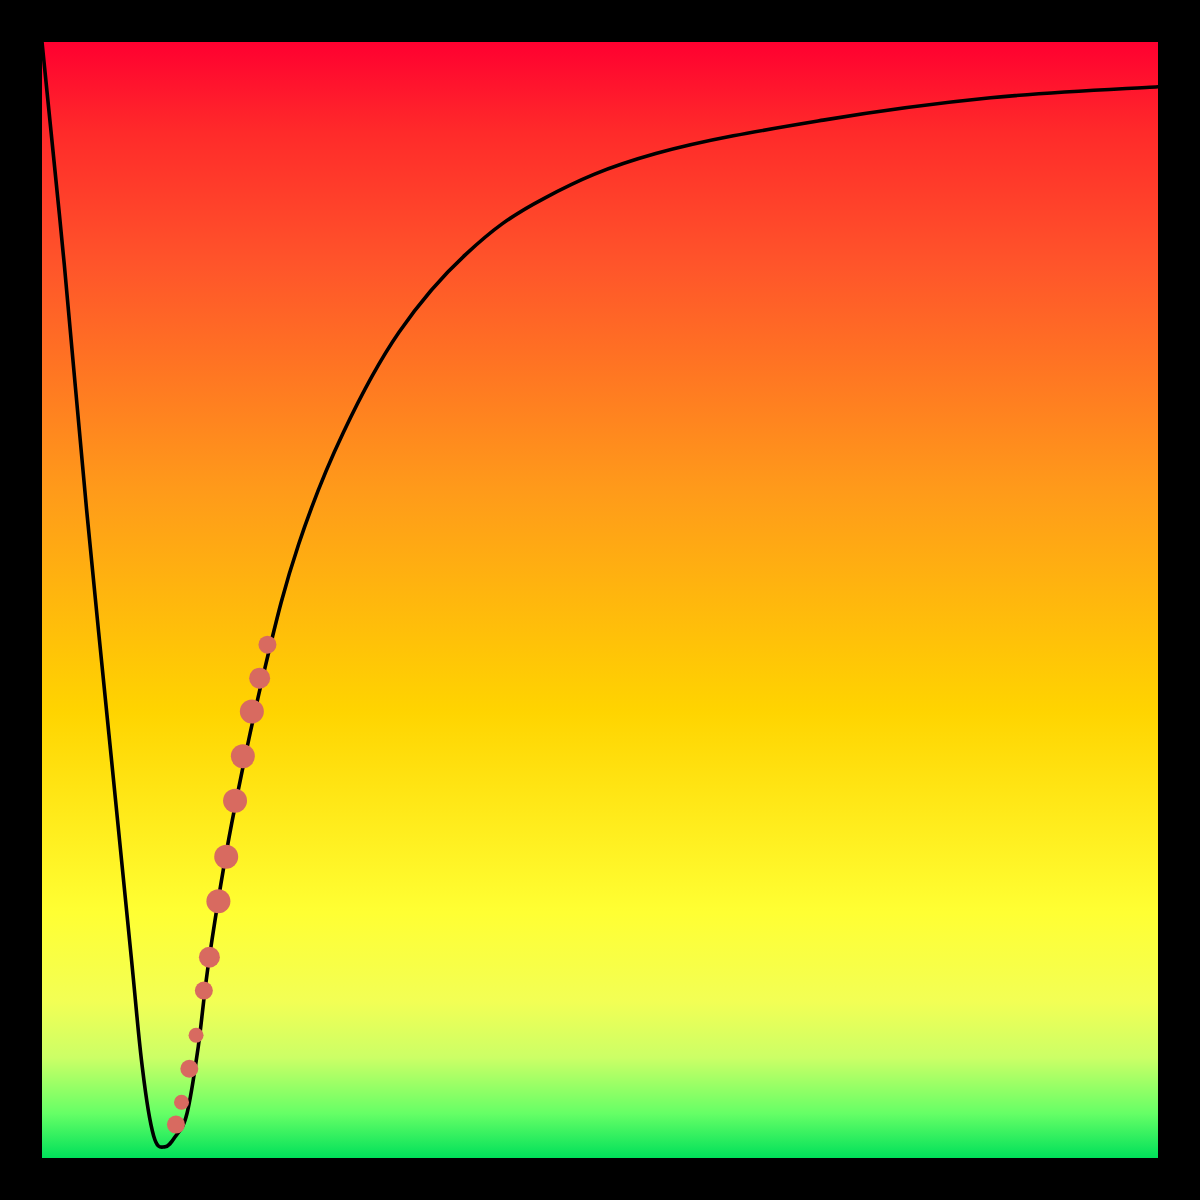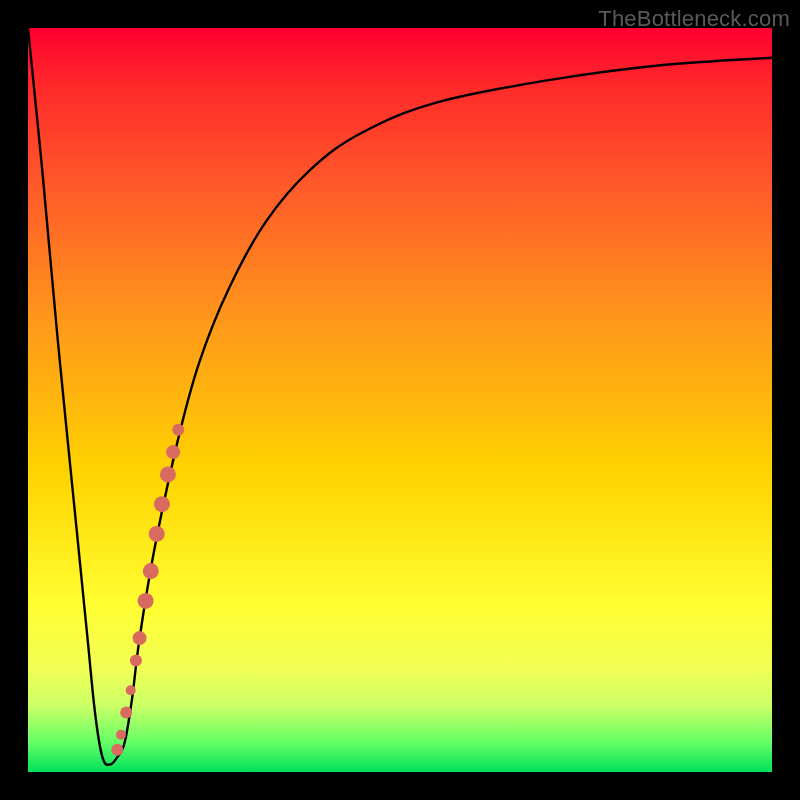--- a/index.html
+++ b/index.html
@@ -69,14 +69,13 @@
           <circle cx="117.6" cy="572.9" r="8" fill="#d86a60"></circle>
           <circle cx="122.8" cy="543.1" r="8" fill="#d86a60"></circle>
           <circle cx="128.7" cy="505.9" r="8" fill="#d86a60"></circle>
           <circle cx="133.9" cy="476.2" r="8" fill="#d86a60"></circle>
           <circle cx="139.9" cy="446.4" r="8" fill="#d86a60"></circle>
           <circle cx="145.1" cy="424.1" r="7" fill="#d86a60"></circle>
           <circle cx="150.3" cy="401.8" r="6" fill="#d86a60"></circle>
         </g>
     </svg>
   </div>
-  <div class="watermark">TheBottleneck.com</div>
 </div>
 
 </body></html>

